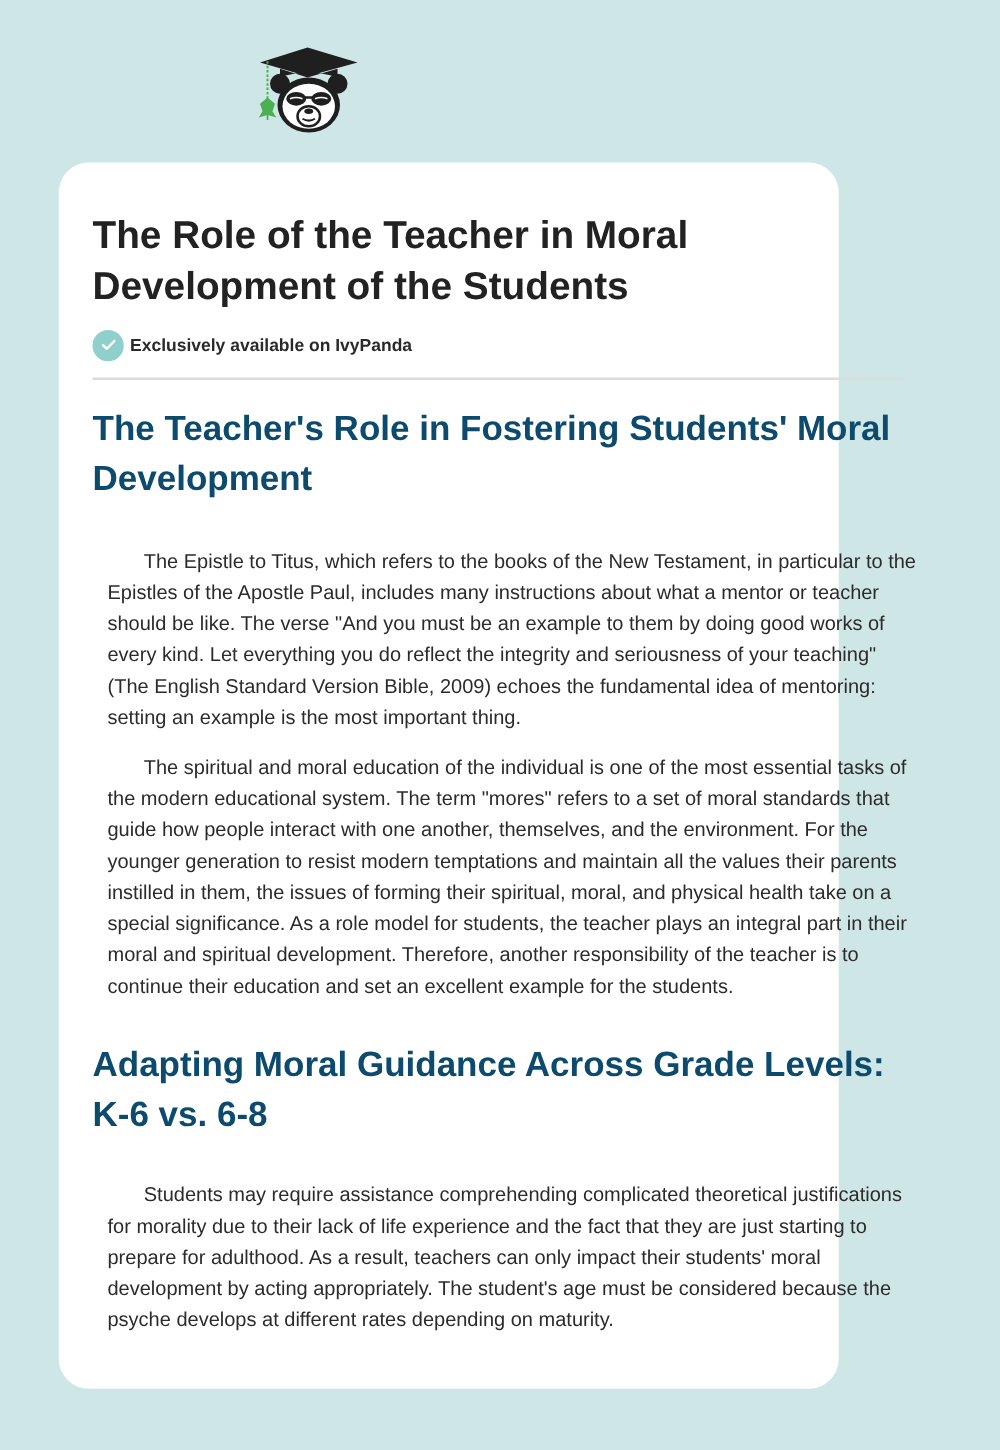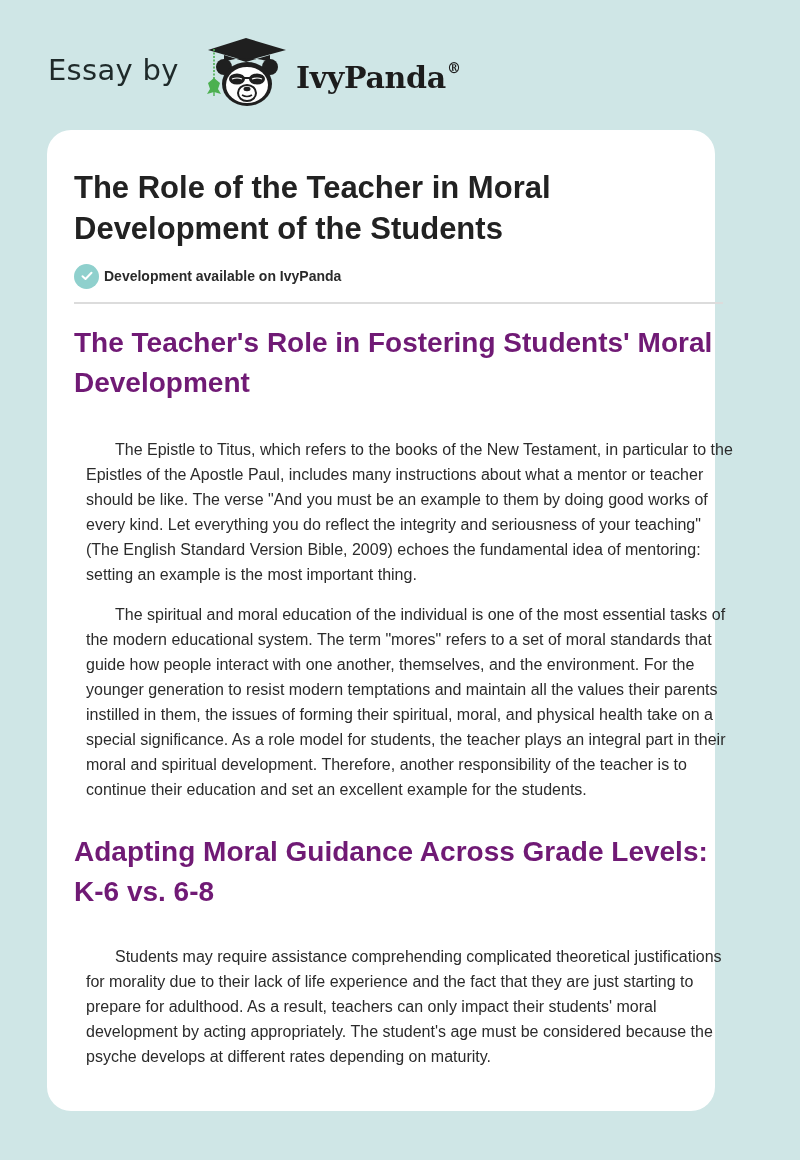--- a/index.html
+++ b/index.html
@@ -57,21 +57,20 @@
       margin-left: 1px;
     }
     .card {
       position: absolute;
       left: 47px;
       top: 130px;
       width: 624px;
       height: 981px;
       background: #ffffff;
       border-radius: 24px;
-      padding-left: 44px;
     }
     .card-inner {
       position: absolute;
       left: 27px;
       top: 0;
       width: 649px;
     }
     .title {
       position: absolute;
       top: 37px;
@@ -115,38 +114,37 @@
       background: #dcdcdc;
     }
     h2.section {
       position: absolute;
       left: 0;
       width: 649px;
       margin: 0;
       font-weight: bold;
       font-size: 28px;
       line-height: 40px;
-      color: #701a75;
+      color: #0c4a6e;
     }
     p.body {
       position: absolute;
       left: 0;
       width: 652px;
       margin: 12px;
       font-size: 16px;
       line-height: 25px;
       color: #2b2b2b;
       text-indent: 29px;
     }
   </style>
 </head>
 <body>
 
 <div class="header">
-  <div class="essay-by">Essay by</div>
 
   <div class="logo-mark">
     <svg width="92" height="74" viewBox="0 0 92 74" xmlns="http://www.w3.org/2000/svg">
 
       <polygon points="8,16 46,4 86,16 46,27" fill="#1f1f1f"></polygon>
 
       <path d="M24,21 L24,28 Q46,20 70,28 L70,21 L46,28 Z" fill="#1f1f1f"></path>
 
       <circle cx="24" cy="33" r="8" fill="#1f1f1f"></circle>
       <circle cx="70" cy="33" r="8" fill="#1f1f1f"></circle>
@@ -164,34 +162,33 @@
       <ellipse cx="47" cy="55" rx="3.5" ry="2.2" fill="#1f1f1f"></ellipse>
       <path d="M42,61 Q47,64 52,61" stroke="#1f1f1f" stroke-width="1.6" fill="none"></path>
 
       <line x1="14" y1="15" x2="14" y2="46" stroke="#4cb050" stroke-width="1.6" stroke-dasharray="2,1.5"></line>
 
       <path d="M14,44 L8,49 L10,55 L7,60 L14,58 L21,60 L18,55 L20,49 Z" fill="#4cb050"></path>
       <line x1="14" y1="46" x2="14" y2="62" stroke="#4cb050" stroke-width="1.4"></line>
     </svg>
   </div>
 
-  <div class="brand-name"><span>IvyPanda</span><sup>®</sup></div>
 </div>
 
 <div class="card">
   <div class="card-inner">
     <h1 class="title">The Role of the Teacher in Moral Development of the Students</h1>
 
     <div class="exclusive">
       <span class="check-circle">
         <svg width="12" height="10" viewBox="0 0 12 10" xmlns="http://www.w3.org/2000/svg">
           <path d="M1.5,5.2 L4.5,8 L10.5,1.8" stroke="#ffffff" stroke-width="2" fill="none" stroke-linecap="round" stroke-linejoin="round"></path>
         </svg>
       </span>
-      <span class="exclusive-text">Development available on IvyPanda</span>
+      <span class="exclusive-text">Exclusively available on IvyPanda</span>
     </div>
 
     <div class="divider"></div>
 
     <h2 class="section" style="top:193px;">The Teacher's Role in Fostering Students' Moral Development</h2>
 
     <p class="body" style="top:295px;">The Epistle to Titus, which refers to the books of the New Testament, in particular to the Epistles of the Apostle Paul, includes many instructions about what a mentor or teacher should be like. The verse "And you must be an example to them by doing good works of every kind. Let everything you do reflect the integrity and seriousness of your teaching" (The English Standard Version Bible, 2009) echoes the fundamental idea of mentoring: setting an example is the most important thing.</p>
 
     <p class="body" style="top:460px;">The spiritual and moral education of the individual is one of the most essential tasks of the modern educational system. The term "mores" refers to a set of moral standards that guide how people interact with one another, themselves, and the environment. For the younger generation to resist modern temptations and maintain all the values their parents instilled in them, the issues of forming their spiritual, moral, and physical health take on a special significance. As a role model for students, the teacher plays an integral part in their moral and spiritual development. Therefore, another responsibility of the teacher is to continue their education and set an excellent example for the students.</p>
 

